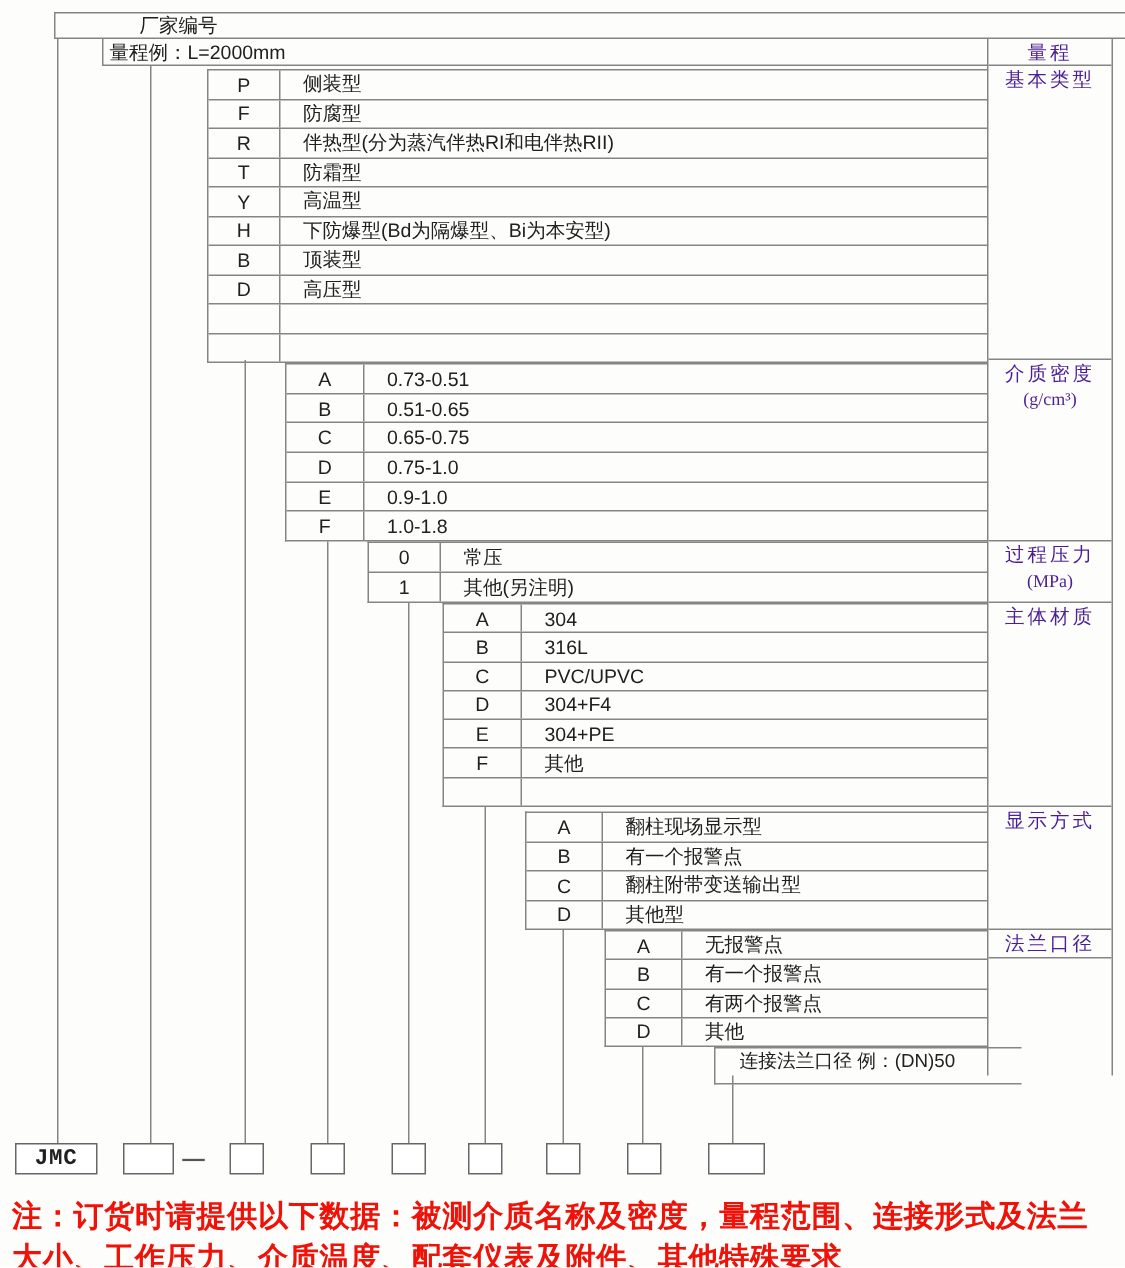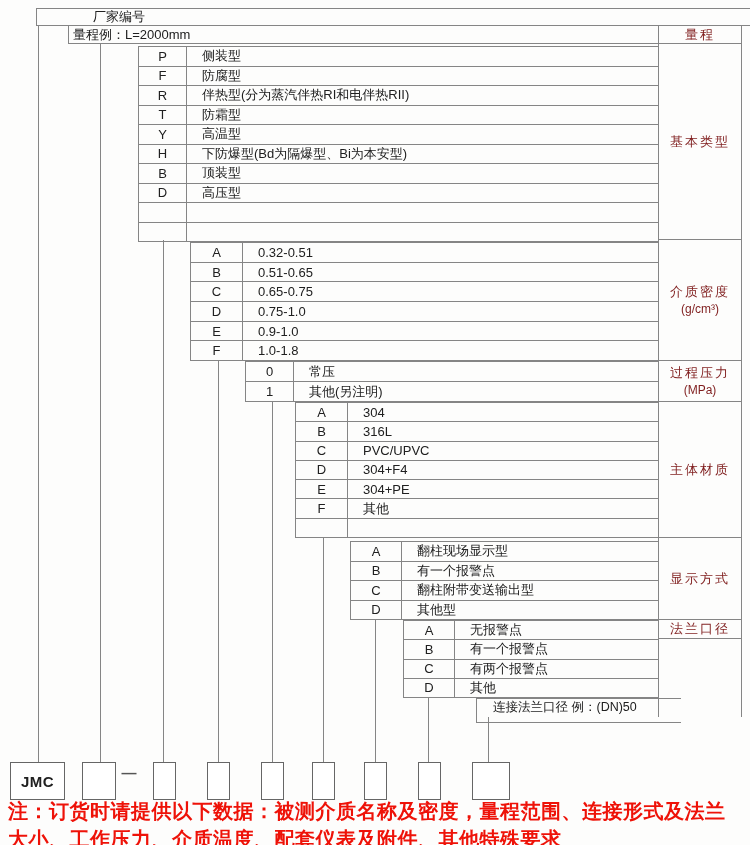--- a/index.html
+++ b/index.html
@@ -46,44 +46,44 @@
 
   
   #label-col {
     left: 658px; top: 26px; width: 84px; height: 691px;
     border-left: 1px solid var(--line-color,#858585);
     border-right: 1px solid var(--line-color,#858585);
     display: flex; flex-direction: column;
   }
   .cat {
     border-bottom: 1px solid var(--line-color,#858585);
-    display: flex; flex-direction: column; align-items: center; justify-content: center;
-    font-family: Liberation Sans, sans-serif;
-    font-size: 13px; letter-spacing: 2px; color: #7f1d1d;
+    display: flex; flex-direction: column; align-items: center; 
+    font-family: Liberation Serif, serif;
+    font-size: 13px; letter-spacing: 2px; color: #4c1d95;
     flex: none;
   }
   .cat .unit { letter-spacing: 0; font-size: 12px; line-height: 16px; }
 
   
   #flange-row {
     left: 476px; top: 698px; width: 205px; height: 25px;
     border-left: 1px solid var(--line-color,#858585);
     border-bottom: 1px solid var(--line-color,#858585);
     border-top: 1px solid var(--line-color,#858585);
     font-size: 12.5px; line-height: 17px; padding-left: 16px; white-space: nowrap;
   }
 
   
   .vline { position: absolute; width: 1px; background: var(--line-color,#858585); }
 
   
   .mbox {
-    position: absolute; top: 762px; height: 38px;
+    position: absolute; top: 762px; height: 21px;
     border: 1px solid #666; background: #fff;
-    display: flex; align-items: center; justify-content: center;
+    display: flex; align-items: center; justify-content: center; font-family: Liberation Mono, monospace;
   }
   #jmc-box { font-weight: bold; font-size: 15px; letter-spacing: 0.5px; }
   #dash { left: 116px; top: 762px; width: 26px; height: 21px;
     display: flex; align-items: center; justify-content: center;
     font-weight: bold; color: #555; font-size: 15px; }
 
   
   #note {
     left: 8px; top: 797px; width: 740px;
     color: var(--note-color, #ee1208);
@@ -137,21 +137,21 @@
         <div class="desc"></div>
       </div>
       <div class="row">
         <div class="code"></div>
         <div class="desc"></div>
       </div>
     </div>
   <div class="tbl" style="left:190px; top:242px; width:468px; height:119px; --cw:52px;">
       <div class="row">
         <div class="code">A</div>
-        <div class="desc">0.32-0.51</div>
+        <div class="desc">0.73-0.51</div>
       </div>
       <div class="row">
         <div class="code">B</div>
         <div class="desc">0.51-0.65</div>
       </div>
       <div class="row">
         <div class="code">C</div>
         <div class="desc">0.65-0.75</div>
       </div>
       <div class="row">

